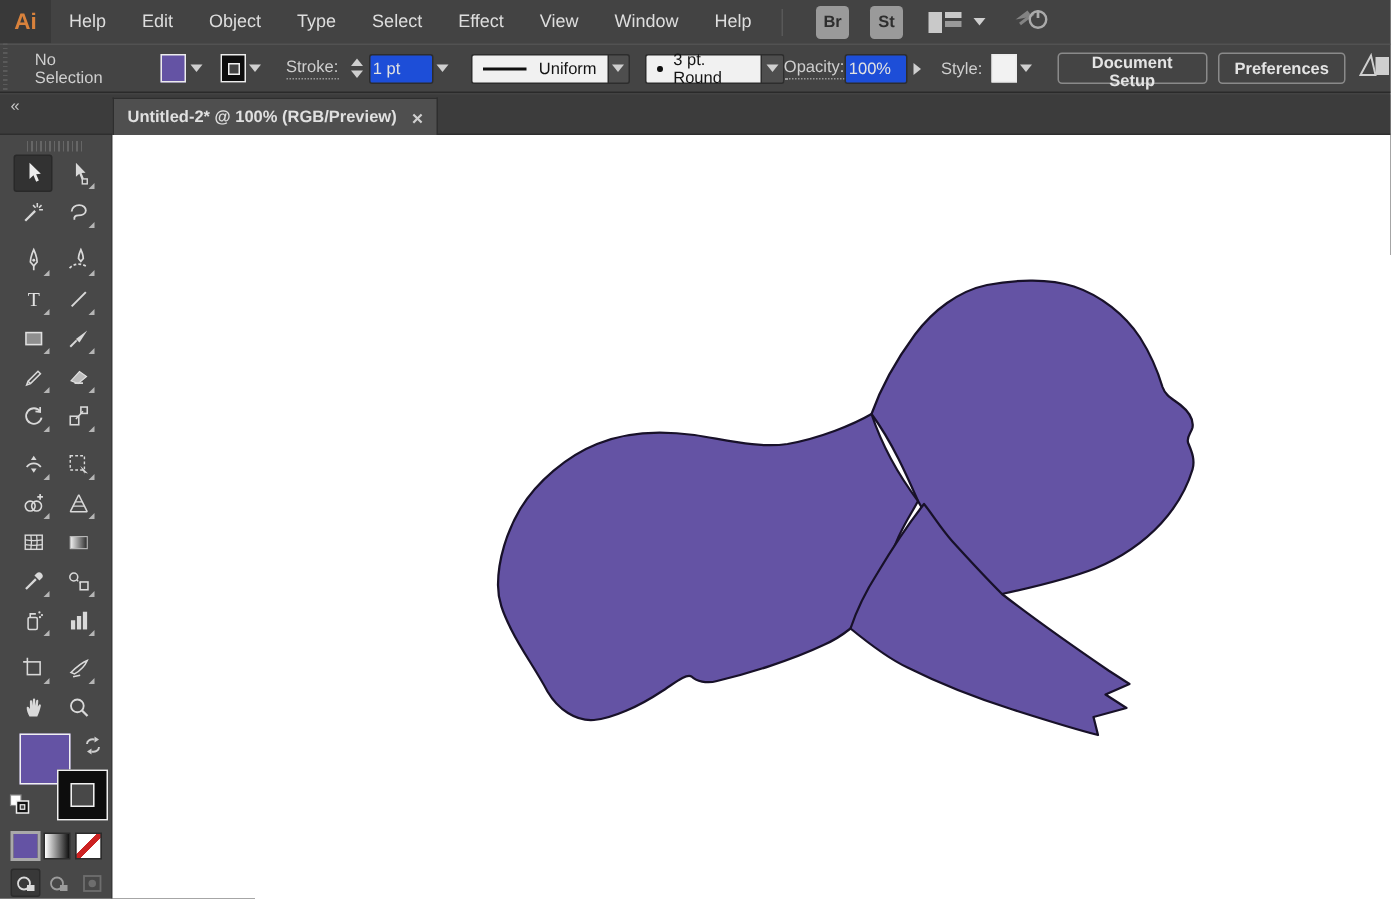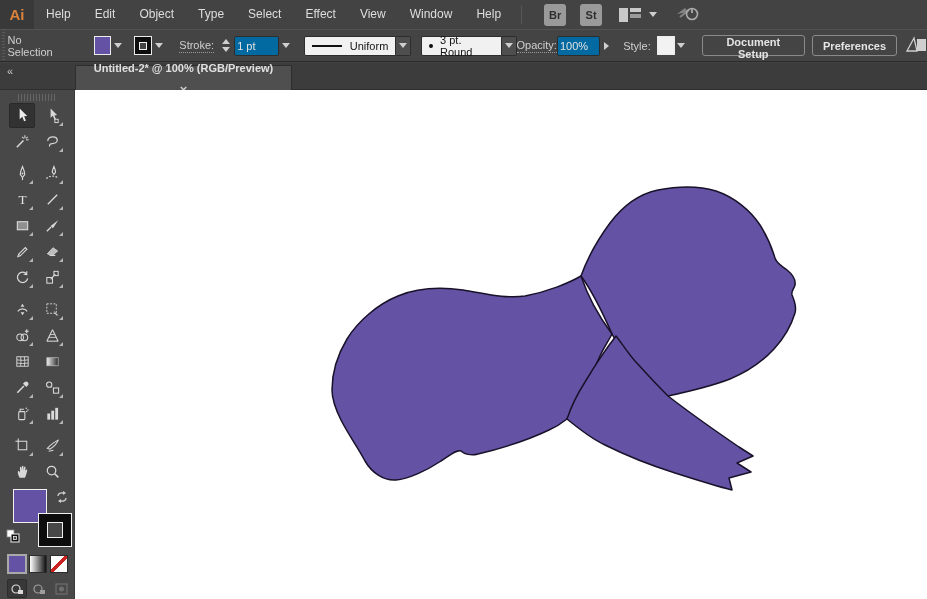--- a/index.html
+++ b/index.html
@@ -29,21 +29,21 @@
   .controlbar { position:absolute; top:29px; left:0; width:927px; height:33px;
                 background:#444444; border-top:1px solid #525252; border-bottom:1px solid #2a2a2a;
                 display:flex; align-items:center; font-size:11px; color:#d8d8d8; }
   .cb-grip { width:8px; height:33px;
              background:repeating-linear-gradient(180deg,#5a5a5a 0 1px,transparent 1px 3px);
              background-size:3px 100%; background-position:2px 0; background-repeat:no-repeat; }
   .cb-label { color:#cfcfcf; }
   .cb-label.dotted { border-bottom:1px dotted #9a9a9a; line-height:13px; cursor:default; }
   .swatch-19 { width:19px; height:19px; border:1px solid #ececec; }
   .chev-btn { width:14px; height:19px; display:flex; align-items:center; justify-content:center; }
-  .dark-field { background:#0369a1; border:1px solid #2d2d2d; border-radius:2px;
+  .dark-field { background:#1d4ed8; border:1px solid #2d2d2d; border-radius:2px;
                 color:#e2e2e2; height:20px; display:flex; align-items:center; padding:0 2px; }
   .white-dd { background:#f1f1f1; border:1px solid #2d2d2d; border-radius:2px 0 0 2px;
               color:#141414; height:20px; display:flex; align-items:center; padding:0 7px; }
   .dd-chev { width:16px; height:20px; background:#4e4e4e; border:1px solid #2d2d2d; border-left:none;
              border-radius:0 2px 2px 0; display:flex; align-items:center; justify-content:center; }
   .stepper { display:flex; flex-direction:column; justify-content:center; gap:3px; margin:0 4px 0 8px; }
   .st-up { width:0;height:0;border-left:4px solid transparent;border-right:4px solid transparent;border-bottom:5px solid #cfcfcf; }
   .st-dn { width:0;height:0;border-left:4px solid transparent;border-right:4px solid transparent;border-top:5px solid #cfcfcf; }
   .line-preview { width:34px; height:2px; background:#101010; margin-right:8px; }
   .dot-preview { width:4px; height:4px; border-radius:50%; background:#101010; margin-right:7px; }
@@ -51,21 +51,21 @@
   .cb-btn { height:21px; border:1px solid #8a8a8a; border-radius:3px; background:transparent;
             color:#e4e4e4; font-size:11px; font-weight:bold; padding:0 10px;
             font-family:"Liberation Sans",sans-serif; }
 
   
   .tabbar { position:absolute; top:63px; left:0; width:927px; height:27px; background:#3c3c3c;
             border-bottom:1px solid #2e2e2e; }
   .collapse-btn { position:absolute; left:7px; top:2px; color:#c8c8c8; font-size:11px; letter-spacing:-1px; }
   .doc-tab { position:absolute; left:75px; top:2px; width:217px; height:25px; background:#4f4f4f;
              border:1px solid #2e2e2e; border-bottom:none; display:flex; align-items:center;
-             justify-content:center; gap:10px; color:#e0e0e0; font-size:11px; font-weight:bold;flex-direction:column; }
+             justify-content:center; gap:10px; color:#e0e0e0; font-size:11px; font-weight:bold; }
   .tab-close { color:#d0d0d0; font-size:13px; font-weight:bold; line-height:11px; }
 
   
   .toolbar { position:absolute; top:90px; left:0; width:75px; height:509px; background:#484848;
              border-right:1px solid #3a3a3a; }
   .tb-grip { width:38px; height:7px; margin:4px auto 2px auto;
              background:repeating-linear-gradient(90deg,#666 0 1px,transparent 1px 3px); }
   .tool-grid { display:grid; grid-template-columns:26px 26px; column-gap:4px;
                justify-content:center; row-gap:1px; }
   .tile { width:26px; height:25px; display:flex; align-items:center; justify-content:center;
@@ -130,21 +130,21 @@
         <path d="M2 10 L10 4 L13 8 Z" fill="#8f8f8f"></path>
         <path d="M5 13 L14 6" stroke="#8f8f8f" stroke-width="2" fill="none"></path>
         <circle cx="17" cy="10" r="5.5" fill="none" stroke="#bdbdbd" stroke-width="1.6"></circle>
         <line x1="17" y1="4" x2="17" y2="9" stroke="#bdbdbd" stroke-width="1.8"></line>
       </svg>
     </div>
   </div>
 
   <div class="controlbar">
     <div class="cb-grip"></div>
-    <span class="cb-label" style="margin-left:0;">No Selection</span>
+    <span class="cb-label" style="margin-left:16px;">No Selection</span>
 
     <span class="swatch-19" style="margin-left: 28px; background: rgb(100, 83, 164);"></span>
     <span class="chev-btn">
         <span class="chev"></span>
       </span>
 
     <span class="swatch-19" style="margin-left:10px; background:#0d0d0d; display:flex; align-items:center; justify-content:center;">
       <span style="width:8px;height:8px;background:#444;border:1px solid #f0f0f0;display:block;"></span>
     </span>
     <span class="chev-btn">

